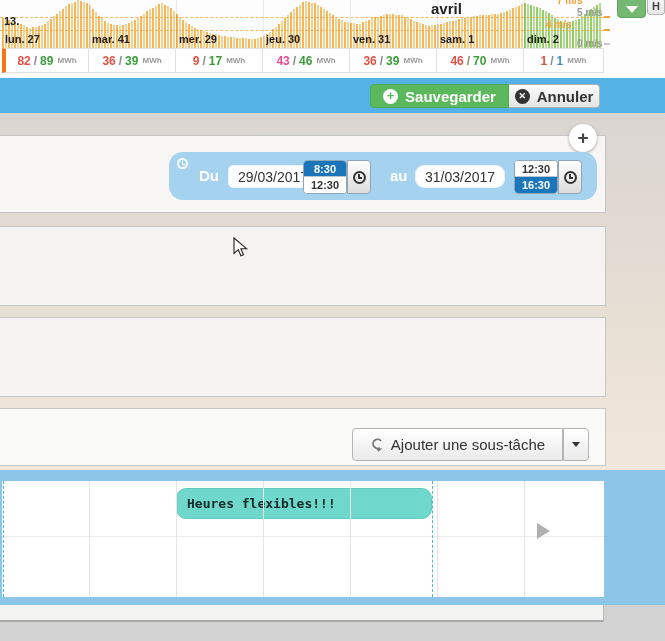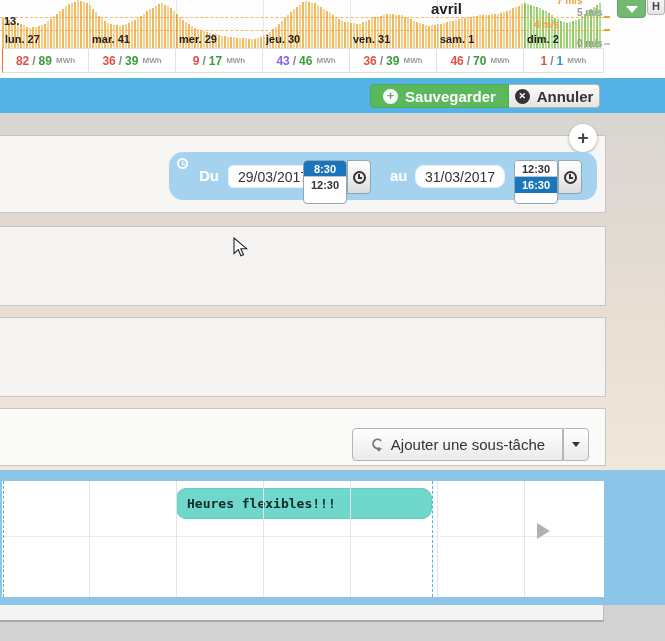--- a/index.html
+++ b/index.html
@@ -14,21 +14,21 @@
   .chart-grid{position:absolute;left:0;width:604px;height:0;border-top:1px dashed rgba(240,160,60,.75);}
   .chart-sep{position:absolute;top:0;width:1px;height:48px;background:rgba(0,0,0,.08);}
   #week-label{position:absolute;left:4px;top:15px;font-size:11px;font-weight:bold;color:#222;}
   .day-label{position:absolute;top:33px;font-size:11px;font-weight:bold;color:#222;white-space:nowrap;}
   #month-label{position:absolute;left:431px;top:0px;font-size:15px;font-weight:bold;color:#222;}
   .ms-label{position:absolute;font-size:10px;font-weight:bold;white-space:nowrap;}
   .axis-tick{position:absolute;width:6px;height:2px;}
   #mwh-row{position:absolute;left:2px;top:48px;width:602px;height:25px;}
   .mwh-cell{position:absolute;top:0;height:25px;background:#fff;border:1px solid #e2e2e2;border-left:none;
             display:flex;align-items:center;justify-content:center;font-size:12px;font-weight:bold;gap:3px;}
-  .mwh-cell:first-child{border-left:1px solid #f97316;}
+  .mwh-cell:first-child{border-left:4px solid #f97316;}
   .mwh-slash{color:#8a8a8a;}
   .mwh-unit{font-size:8px;color:#9a9a9a;font-weight:bold;margin-left:1px;}
 
   
   #chevron-btn{position:absolute;left:617px;top:-8px;width:29px;height:26px;background:#74b873;border:1px solid #5fa55f;
                border-radius:4px;}
   #chevron-btn .tri{position:absolute;left:8px;top:13px;width:0;height:0;border-left:6px solid transparent;
                     border-right:6px solid transparent;border-top:7px solid #fff;}
   #h-btn{position:absolute;left:647px;top:-8px;width:18px;height:23px;background:linear-gradient(#fafafa,#e6e6e6);
          border:1px solid #b5b5b5;border-radius:3px;color:#444;font-size:11px;font-weight:bold;
@@ -57,21 +57,21 @@
 
   #plus-btn{position:absolute;left:569px;top:124px;width:28px;height:28px;border-radius:50%;background:#fff;
             box-shadow:0 1px 3px rgba(0,0,0,.35);color:#444;font-size:19px;font-weight:bold;
             display:flex;align-items:center;justify-content:center;cursor:pointer;}
 
   
   #date-range{position:absolute;left:169px;top:152px;width:428px;height:48px;background:#a5d3ef;border-radius:14px;}
   .dr-label{position:absolute;top:15px;font-size:15px;font-weight:bold;color:#fff;}
   .dr-input{position:absolute;top:13px;width:90px;height:23px;border:1px solid #e8f2fa;border-radius:5px;
             background:#fff;text-align:center;font-size:14px;color:#333;font-family:"Liberation Sans",sans-serif;}
-  .stepper{position:absolute;top:8px;width:44px;height:44px;border:1px solid #8fa6b5;border-radius:4px;
+  .stepper{position:absolute;top:8px;width:44px;height:34px;border:1px solid #8fa6b5;border-radius:4px;
            overflow:hidden;background:#fff;}
   .seg{width:100%;height:16px;font-size:11px;font-weight:bold;text-align:center;line-height:16px;color:#333;
        background:#fff;cursor:pointer;}
   .seg:first-child{border-bottom:1px solid #b9c6cf;}
   .seg.active{background:#1b75bb;color:#fff;}
   .clock-btn{position:absolute;top:8px;width:24px;height:34px;background:linear-gradient(#fff,#dcdcdc);
              border:1px solid #8fa6b5;border-radius:0 4px 4px 0;display:flex;align-items:center;justify-content:center;cursor:pointer;}
   .clk{display:inline-block;width:13px;height:13px;border:2px solid #333;border-radius:50%;position:relative;}
   .clk::before{content:"";position:absolute;left:3.5px;top:1px;width:2px;height:4px;background:#333;}
   .clk::after{content:"";position:absolute;left:3.5px;top:4px;width:3.5px;height:2px;background:#333;}
@@ -326,21 +326,21 @@
         <div class="day-label" style="left: 92px;">mar. 41</div>
         <div class="day-label" style="left: 179px;">mer. 29</div>
         <div class="day-label" style="left: 266px;">jeu. 30</div>
         <div class="day-label" style="left: 353px;">ven. 31</div>
         <div class="day-label" style="left: 440px;">sam. 1</div>
         <div class="day-label" style="left: 527px;">dim. 2</div>
       </div>
     <div id="ms-labels">
         <span class="ms-label" style="left: 557px; top: -5px; color: rgb(240, 161, 58);">7 m/s</span>
         <span class="ms-label" style="left: 577px; top: 7px; color: rgb(154, 154, 154);">5 m/s</span>
-        <span class="ms-label" style="left: 534px; top: 19px; color: rgb(240, 161, 58);">4 m/s</span>
+        <span class="ms-label" style="left: 546px; top: 19px; color: rgb(240, 161, 58);">4 m/s</span>
         <span class="ms-label" style="left: 577px; top: 38px; color: rgb(154, 154, 154);">0 m/s</span>
       </div>
     <span class="axis-tick" style="left:604px;top:16px;background:#f0a13a;"></span>
     <span class="axis-tick" style="left:604px;top:29px;background:#f0a13a;"></span>
     <span class="axis-tick" style="left:604px;top:43px;background:#c9c9c9;"></span>
     <div id="mwh-row">
         <div class="mwh-cell" style="left: 0px; width: 87px;">
           <span style="color: rgb(224, 82, 71);">82</span>
           <span class="mwh-slash">/</span>
           <span style="color: rgb(60, 157, 60);">89</span>
@@ -352,21 +352,21 @@
           <span style="color: rgb(60, 157, 60);">39</span>
           <span class="mwh-unit">MWh</span>
         </div>
         <div class="mwh-cell" style="left: 174px; width: 87px;">
           <span style="color: rgb(224, 82, 71);">9</span>
           <span class="mwh-slash">/</span>
           <span style="color: rgb(60, 157, 60);">17</span>
           <span class="mwh-unit">MWh</span>
         </div>
         <div class="mwh-cell" style="left: 261px; width: 87px;">
-          <span style="color: #8b5cf6;">43</span>
+          <span style="color: #ec4899;">43</span>
           <span class="mwh-slash">/</span>
           <span style="color: rgb(60, 157, 60);">46</span>
           <span class="mwh-unit">MWh</span>
         </div>
         <div class="mwh-cell" style="left: 348px; width: 87px;">
           <span style="color: rgb(224, 82, 71);">36</span>
           <span class="mwh-slash">/</span>
           <span style="color: rgb(60, 157, 60);">39</span>
           <span class="mwh-unit">MWh</span>
         </div>

